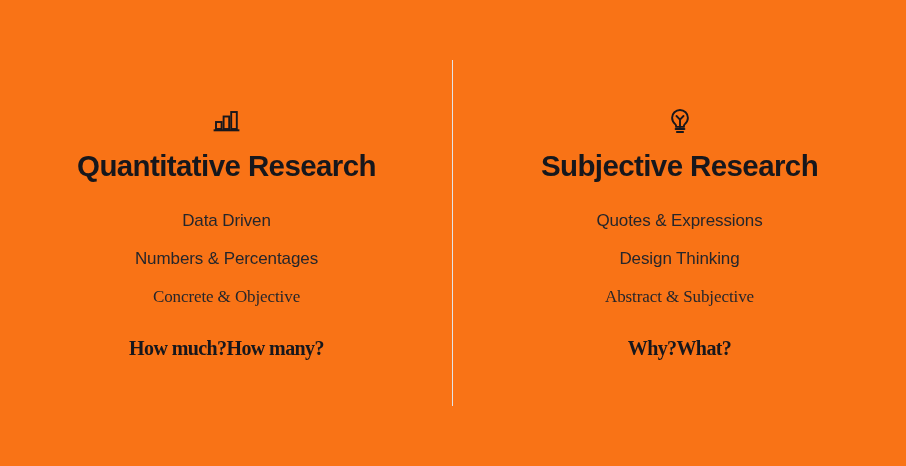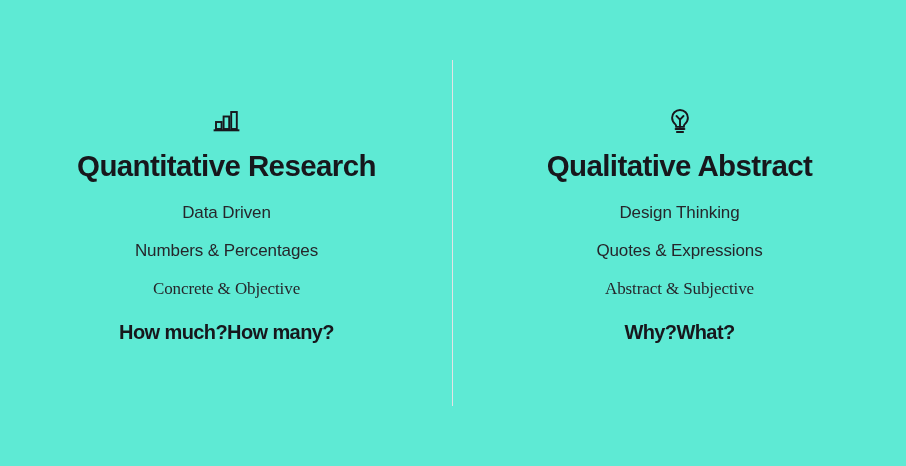--- a/index.html
+++ b/index.html
@@ -11,21 +11,21 @@
     width: 906px;
     height: 466px;
     font-family: "Liberation Sans", sans-serif;
     -webkit-font-smoothing: antialiased;
     overflow: hidden;
   }
   .board {
     position: relative;
     width: 906px;
     height: 466px;
-    background: #5eead4;
+    background: #f97316;
     display: flex;
     flex-direction: row;
     align-items: center;
   }
   .divider {
     position: absolute;
     left: 452px;
     top: 60px;
     width: 1px;
     height: 346px;
@@ -57,21 +57,21 @@
     letter-spacing: -0.6px;
     color: #17171c;
     line-height: 1.1;
     margin: 0 0 22px 0;
     white-space: nowrap;
   }
   .attr-list {
     display: flex;
     flex-direction: column;
     align-items: center;
-    margin: 0;
+    margin: 8px;
     padding: 0;
     list-style: none;
   }
   .attr-item {
     font-size: 17px;
     font-weight: 400;
     color: #26262b;
     line-height: 1;
     letter-spacing: -0.1px;
     margin-bottom: 21px;
@@ -80,20 +80,21 @@
   .attr-item:last-child {
     margin-bottom: 0;
     font-family: Liberation Serif, serif;
   }
   .question-row {
     display: flex;
     flex-direction: row;
     align-items: baseline;
     justify-content: center;
     margin-top: 25px;
+    font-family: Liberation Serif, serif;
   }
   .question {
     font-size: 20px;
     font-weight: 700;
     color: #17171c;
     letter-spacing: -0.6px;
     line-height: 1;
     white-space: nowrap;
   }
 </style>
@@ -135,25 +136,25 @@
     <div class="icon-wrap">
       <svg width="30" height="30" viewBox="0 0 30 30" fill="none" xmlns="http://www.w3.org/2000/svg" aria-hidden="true">
         <path d="M15 4.0c-4.35 0-7.9 3.45-7.9 7.75 0 2.85 1.6 5.0 3.05 6.35 0.6 0.55 0.95 1.15 0.95 1.85v0.95h7.8v-0.95c0-0.7 0.35-1.3 0.95-1.85 1.45-1.35 3.05-3.5 3.05-6.35C22.9 7.45 19.35 4.0 15 4.0z" stroke="#17171c" stroke-width="1.9" fill="none" stroke-linejoin="round"></path>
         <path d="M11.5 10.0 L15 13.6 L18.5 10.0" stroke="#17171c" stroke-width="1.9" fill="none" stroke-linecap="round" stroke-linejoin="round"></path>
         <line x1="15" y1="13.6" x2="15" y2="20.9" stroke="#17171c" stroke-width="1.9" stroke-linecap="round"></line>
         <line x1="10.6" y1="23.0" x2="19.4" y2="23.0" stroke="#17171c" stroke-width="1.9" stroke-linecap="round"></line>
         <line x1="11.9" y1="26.0" x2="18.1" y2="26.0" stroke="#17171c" stroke-width="1.9" stroke-linecap="round"></line>
       </svg>
     </div>
 
-    <div class="col-title">Qualitative Abstract</div>
+    <div class="col-title">Subjective Research</div>
 
     <ul class="attr-list">
+      <li class="attr-item">Quotes &amp; Expressions</li>
       <li class="attr-item">Design Thinking</li>
-      <li class="attr-item">Quotes &amp; Expressions</li>
       <li class="attr-item">Abstract &amp; Subjective</li>
     </ul>
 
     <div class="question-row">
       <span class="question">Why?</span>
       <span class="question">What?</span>
     </div>
 
   </div>
 

